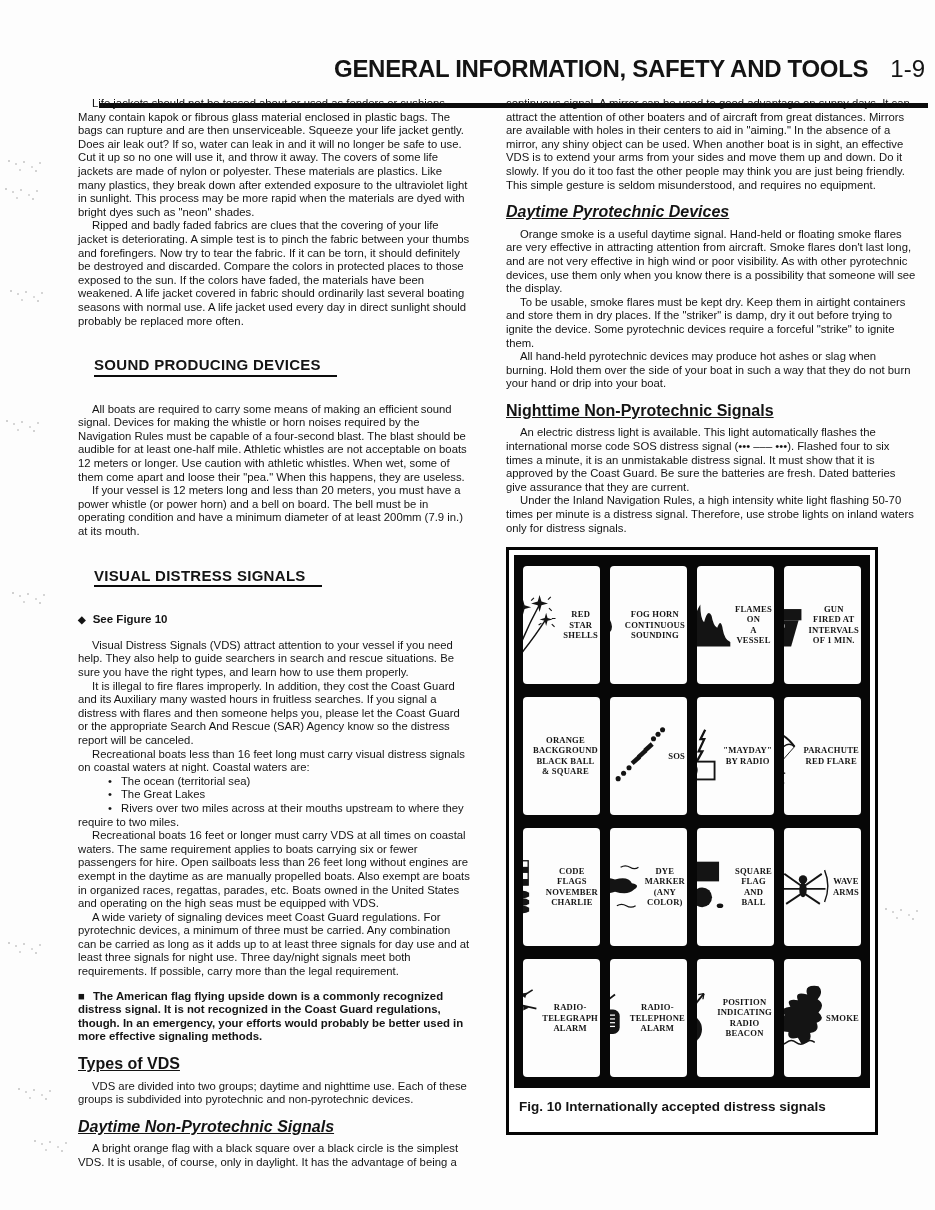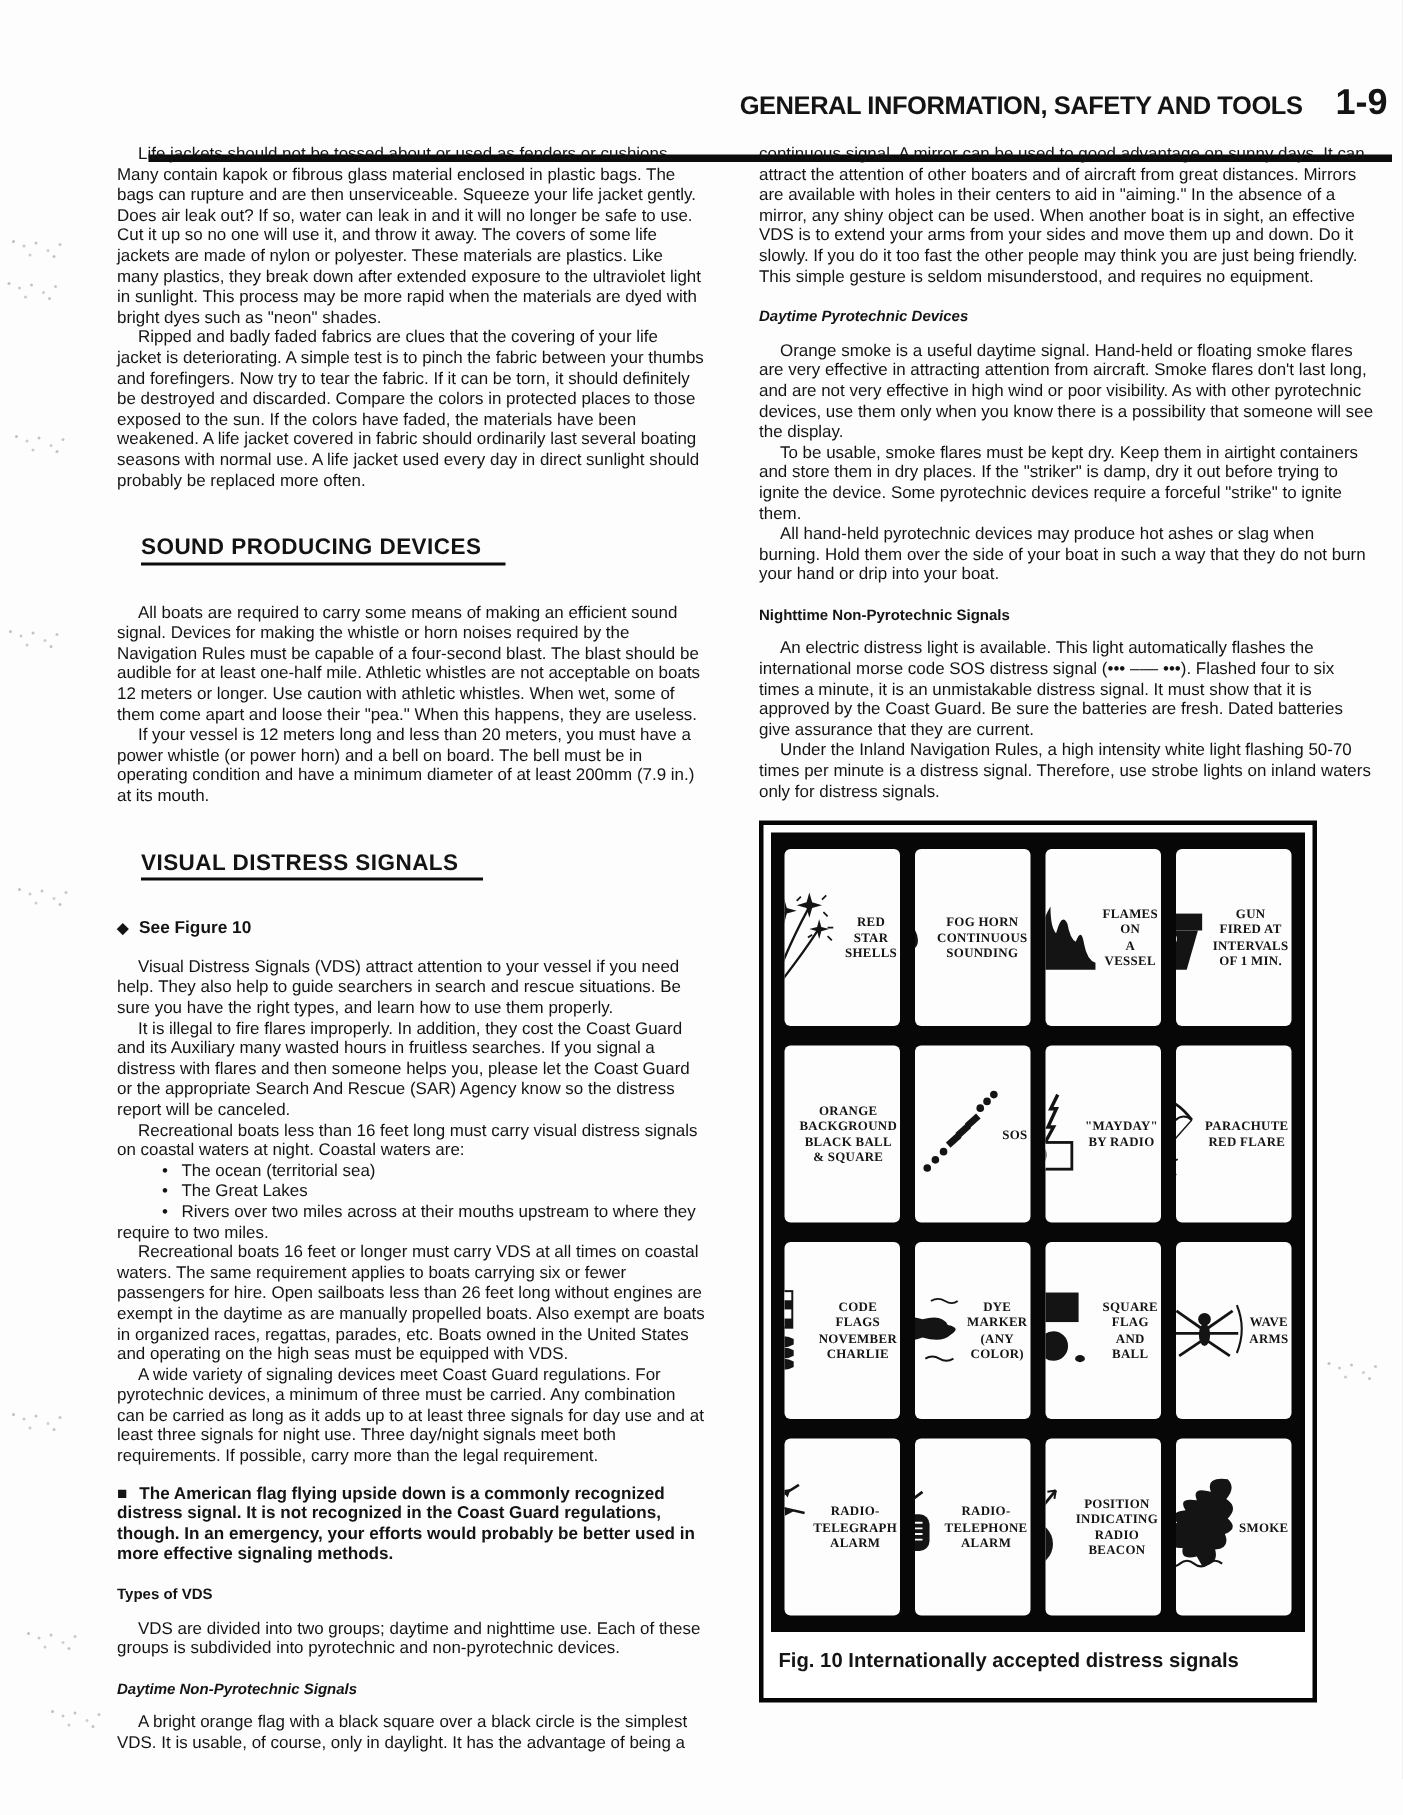--- a/index.html
+++ b/index.html
@@ -1,37 +1,37 @@
 <!DOCTYPE html>
 <html><head>
 <meta charset="utf-8">
 <style>
   html,body{margin:0;padding:0;background:#e8e8e8;}
   .page{position:relative;width:935px;height:1210px;background:#fdfdfd;overflow:hidden;
         font-family:"Liberation Sans",sans-serif;color:#141414;}
   
   .header{position:absolute;top:55px;left:100px;right:10px;text-align:right;white-space:nowrap;}
-  .header-title{font-size:17px;font-weight:700;letter-spacing:-0.3px;}
-  .header-page{font-size:24px;font-weight:700;margin-left:22px;}
+  .header-title{font-size:24px;font-weight:700;letter-spacing:-0.3px;}
+  .header-page{font-size:24px;font-weight:400;margin-left:22px;}
   .header-rule{position:absolute;left:99px;right:7px;top:103px;height:5px;background:#0c0c0c;}
   
   .col{position:absolute;top:97px;font-size:11.3px;line-height:13.6px;}
   .col-left{left:78px;width:393px;}
   .col-right{left:506px;width:410px;}
   p{margin:0;text-indent:14px;}
   .sec-h-wrap{margin:14px 0 10px;}
   .sec-h{display:inline-block;font-size:15px;font-weight:700;letter-spacing:0.3px;
          border-bottom:2.5px solid #0c0c0c;padding:0 16px 3px 0;margin:16px;}
   .see-fig{font-weight:700;font-size:11.5px;margin:8px 0 12px;}
   .see-fig .dia{font-size:10px;margin-right:7px;}
   .bullet-item{margin:0;}
   .bullet-item .dot{margin-left:30px;margin-right:9px;}
   .note{font-weight:700;font-size:11.4px;margin:11px 0 10px;text-indent:0;}
   .note .sq{margin-right:8px;}
-  .sub-h{font-weight:700;font-size:10px;margin:13px 0 9px;}
+  .sub-h{font-weight:700;font-size:16px;margin:13px 0 9px;text-decoration:underline;}
   .sub-h.it{font-style:italic;}
   
   .figure{margin-top:12px;width:366px;border:3px solid #050505;background:#fff;}
   .fig-black{margin:5px;background:#070707;padding:11px 9px;display:grid;
              grid-template-columns:repeat(4,1fr);grid-auto-rows:118px;gap:13px 10px;}
   .fig-cell{background:#fdfdfd;border-radius:4px;display:flex;
             align-items:center;justify-content:flex-end;padding:5px 2px 6px;overflow:hidden;}
   .cell-icon{flex:1;display:flex;align-items:center;justify-content:center;width:100%;}
   .cell-label,.cell-top{font-family:"Liberation Serif",serif;font-weight:700;font-size:8.6px;
             line-height:1.2;text-align:center;white-space:pre-line;letter-spacing:0.2px;}

